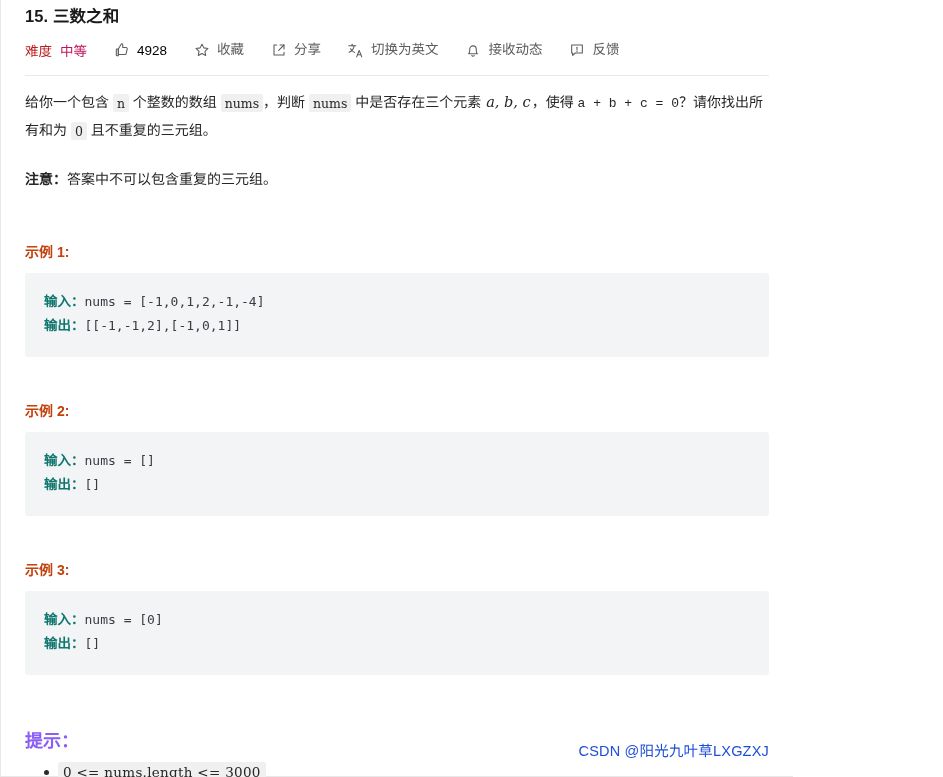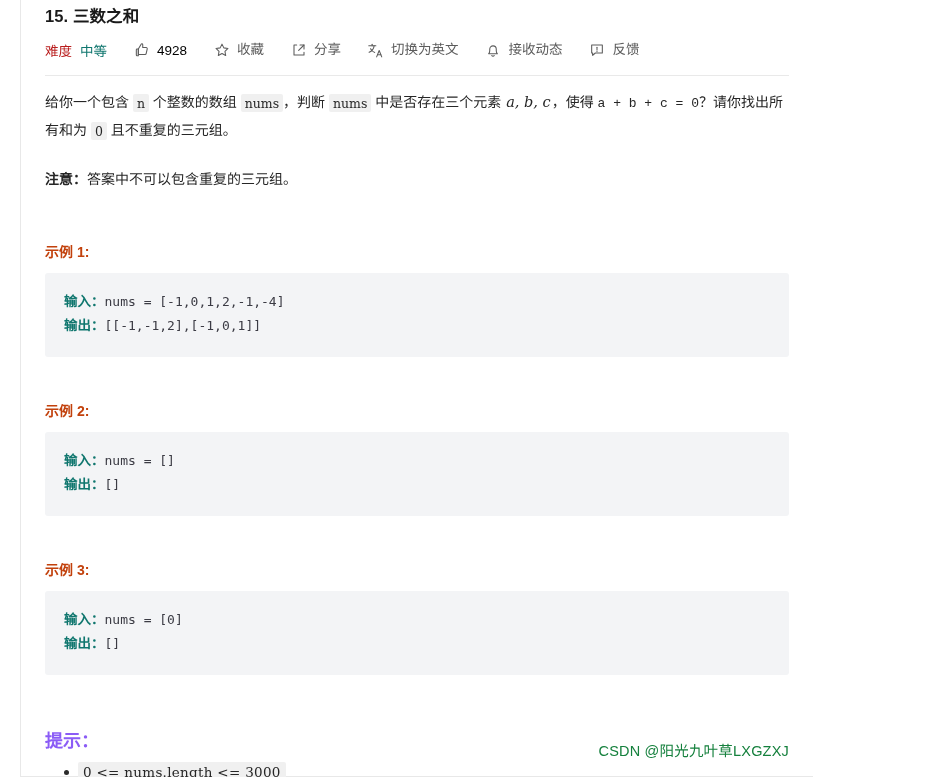--- a/index.html
+++ b/index.html
@@ -18,21 +18,20 @@
   }
 
   .page {
     position: relative;
     width: 793px;
     height: 777px;
     box-sizing: border-box;
     border-left: 1px solid #e8e8e8;
     border-bottom: 1px solid #e8e8e8;
     background: #fff;
-    margin-left: 20px;
   }
 
   .content {
     padding: 0 24px 0 24px;
     box-sizing: border-box;
   }
 
   
   .title-row {
     padding-top: 3px;
@@ -72,21 +71,21 @@
     justify-content: center;
     width: 17px;
     height: 17px;
     margin-right: 7px;
     flex: 0 0 auto;
   }
   .tb-icon svg { display: block; }
 
   .difficulty-item { margin-right: 26px; cursor: default; }
   .difficulty-label { color: #b91c1c; margin-right: 8px; }
-  .difficulty-value { color: #0f766e; }
+  .difficulty-value { color: #be185d; }
 
   .like-count { color: #000000; font-size: 13.5px; }
 
   .divider {
     height: 1px;
     background: #e9e9e9;
     margin: 6px 0 0 0;
   }
 
   
@@ -196,21 +195,21 @@
     color: #262626;
     letter-spacing: 0.3px;
   }
 
   
   .watermark {
     position: absolute;
     right: 24px;
     bottom: 16px;
     font-size: 14.5px;
-    color: #15803d;
+    color: #1d4ed8;
     letter-spacing: 0.2px;
     user-select: none;
   }
 </style>
 </head>
 <body>
 
 <div class="page">
   <div class="content">
 

